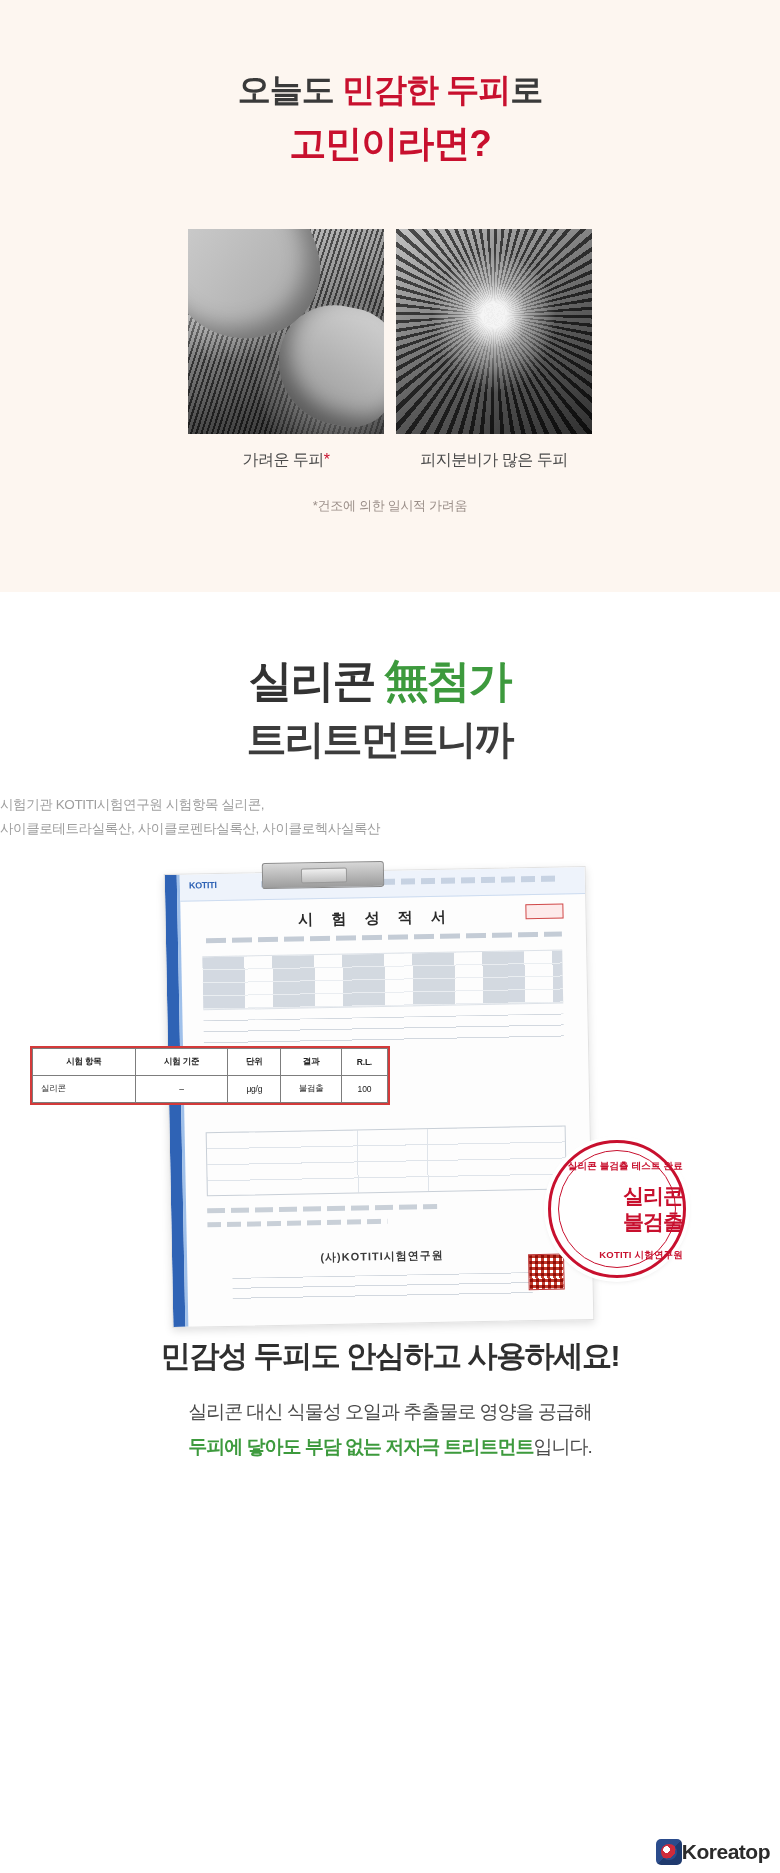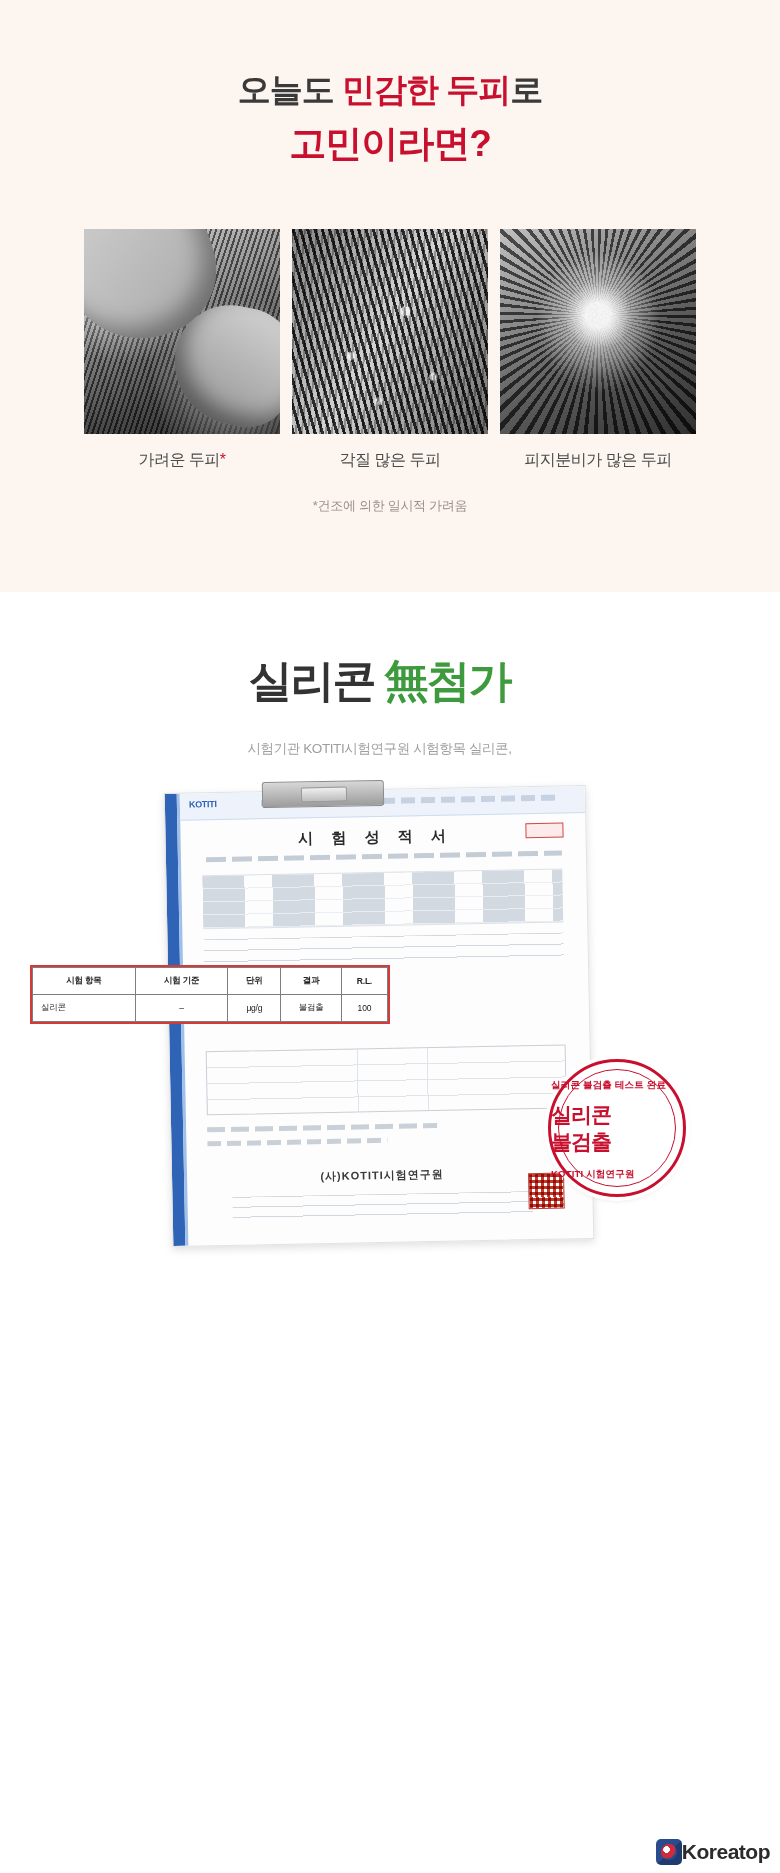--- a/index.html
+++ b/index.html
@@ -172,21 +172,21 @@
   }
   .sil-line2 {
     margin-top: 4px;
     font-size: 40px;
     font-weight: bold;
     color: #3c3c3c;
     letter-spacing: -2px;
   }
   .sil-sub {
     margin-top: 28px;
-    text-align: center;
+    text-align: left;
     font-size: 13.5px;
     color: #9e9e9e;
     line-height: 1.8;
     letter-spacing: -0.4px;
   }
 
   
   .cert-wrap {
     position: relative;
     width: 780px;
@@ -381,21 +381,21 @@
     position: absolute;
     right: 94px;
     bottom: 52px;
     width: 132px;
     height: 132px;
     border-radius: 50%;
     background: #ffffff;
     border: 3px solid #c8102e;
     box-shadow: 0 0 0 4px #fff, 0 2px 6px rgba(0,0,0,0.18);
     color: #c8102e;
-    text-align: left;
+    text-align: right;
     z-index: 6;
   }
   .seal-inner {
     position: absolute;
     inset: 7px;
     border-radius: 50%;
     border: 1px solid #c8102e;
   }
   .seal-main {
     position: absolute;
@@ -501,49 +501,45 @@
 
     <div class="photo-row">
 
       <div class="photo-cell">
         <div class="photo-frame ph1"></div>
         <div class="photo-caption">
           <span>가려운 두피</span><span class="star">*</span>
         </div>
       </div>
 
-      <div class="photo-cell">
-        <div class="photo-frame ph2"></div>
-        <div class="photo-caption">
-          <span>각질 많은 두피</span><span class="star"></span>
-        </div>
-      </div>
 
       <div class="photo-cell">
         <div class="photo-frame ph3"></div>
         <div class="photo-caption">
           <span>피지분비가 많은 두피</span><span class="star"></span>
         </div>
       </div>
 
     </div>
 
     <div class="concern-note">*건조에 의한 일시적 가려움</div>
   </section>
 
   <section class="section-silicone">
 
     <div class="sil-heading">
       <div class="sil-line1">
         <span>실리콘 </span><span class="green">無첨가</span>
       </div>
+      <div class="sil-line2">트리트먼트니까</div>
     </div>
 
     <div class="sil-sub">
       <div>시험기관 KOTITI시험연구원  시험항목 실리콘,</div>
+      <div>사이클로테트라실록산, 사이클로펜타실록산, 사이클로헥사실록산</div>
     </div>
 
     <div class="cert-wrap">
 
       <div class="cert-paper">
         <div class="cert-leftbar"></div>
         <div class="cert-leftbar2"></div>
         <div class="cert-topband"></div>
         <div class="cert-logo">KOTITI</div>
         <div class="cert-topband-text"></div>
@@ -593,19 +589,26 @@
         <div class="seal-main">
           <div>실리콘</div>
           <div>불검출</div>
         </div>
         <div class="seal-arc-bottom">KOTITI 시험연구원</div>
       </div>
 
     </div>
   </section>
 
+  <section class="section-safe">
+    <div class="safe-title">민감성 두피도 안심하고 사용하세요!</div>
+    <div class="safe-desc1">실리콘 대신 식물성 오일과 추출물로 영양을 공급해</div>
+    <div class="safe-desc2">
+      <span class="hl">두피에 닿아도 부담 없는 저자극 트리트먼트</span><span>입니다.</span>
+    </div>
+  </section>
 
   <div class="watermark">
     <div class="wm-logo"></div>
     <div class="wm-text">Koreatop</div>
   </div>
 
 </div>
 
 </body></html>

